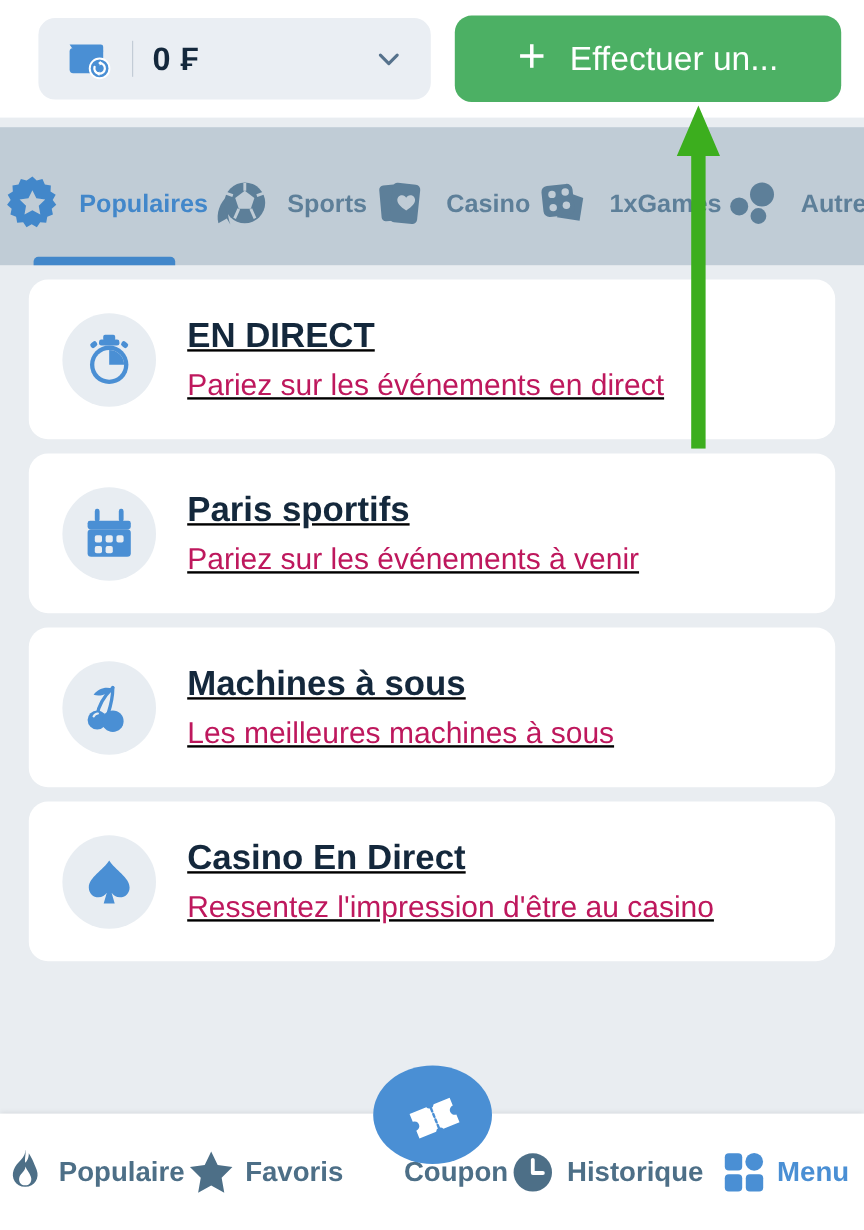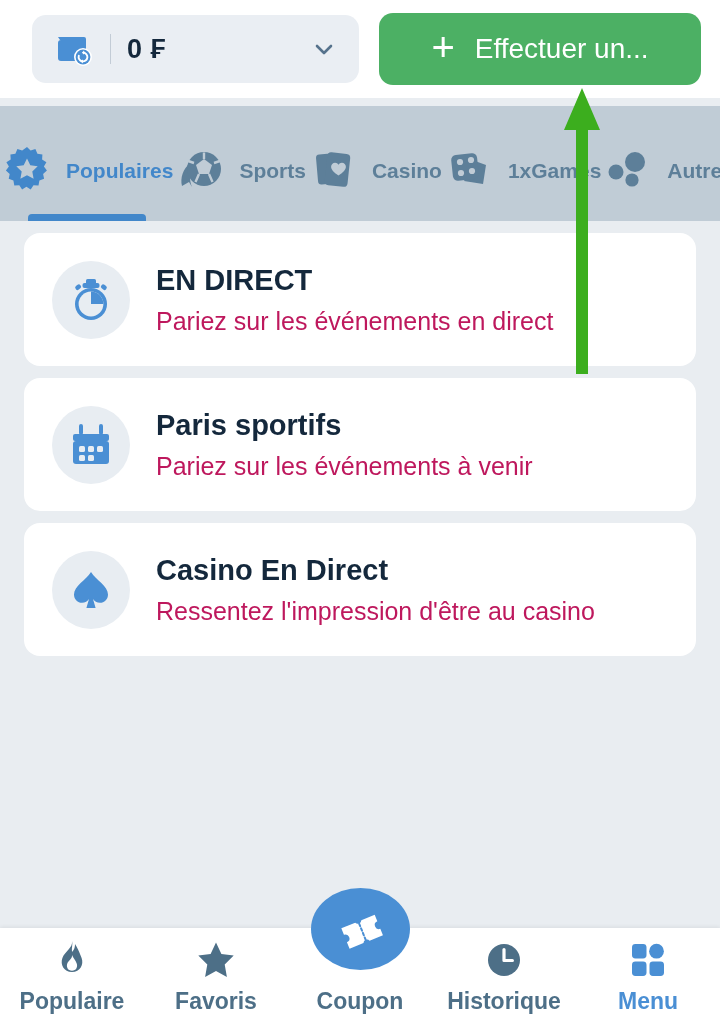--- a/index.html
+++ b/index.html
@@ -65,32 +65,32 @@
   .card {
     width: 672px; height: 133px; background: #ffffff; border-radius: 16px;
     margin-bottom: 12px; display: flex; align-items: center;
     padding: 0 28px; gap: 26px;
   }
   .card-icon-wrap {
     width: 78px; height: 78px; flex: 0 0 auto; border-radius: 50%;
     background: #e8edf2; display: flex; align-items: center; justify-content: center;
   }
   .card-icon { width: 46px; height: 46px; display: block; }
-  .card-text { display: flex; flex-direction: column; gap: 10px; min-width: 0; }
+  .card-text { display: flex; flex-direction: column; gap: 10px; min-width: 0; text-decoration: underline; }
   .card-title { font-size: 29px; font-weight: bold; color: #14283c; white-space: nowrap; }
   .card-sub { font-size: 25px; color: #be185d; white-space: nowrap; }
 
   
   .bottomnav {
     position: absolute; bottom: 0; left: 0; width: 720px; height: 97px;
     background: #ffffff; display: flex; align-items: center;
     box-shadow: 0 -1px 4px rgba(0,0,0,.07);
   }
   .nav-item {
-    flex: 1 1 0; height: 97px; display: flex; flex-direction: column;
+    flex: 1 1 0; height: 97px; display: flex; flex-direction: row;
     align-items: center; justify-content: center; gap: 7px; cursor: pointer;
     position: relative;
   }
   .nav-icon { width: 42px; height: 42px; display: block; }
   .nav-label { font-size: 23px; font-weight: bold; color: #4d6f87; }
   .nav-item.active .nav-label { color: #4a8fd4; }
   .nav-item.fab .nav-icon { visibility: hidden; }
 
   .fab-circle {
     position: absolute; left: 311px; top: 888px;
@@ -239,20 +239,38 @@
           </svg>
         </span>
       </span>
       <span class="card-text">
         <span class="card-title">Paris sportifs</span>
         <span class="card-sub">Pariez sur les événements à venir</span>
       </span>
     </div>
 
 
+    <div class="card">
+      <span class="card-icon-wrap">
+        <span class="card-icon">
+          <svg viewBox="0 0 46 46" width="46" height="46">
+            <path d="M26 6 C20 12 14 20 13 29" fill="none" stroke="#4a8fd4" stroke-width="2.8" stroke-linecap="round"></path>
+            <path d="M26 6 C26 14 24 22 22 28" fill="none" stroke="#4a8fd4" stroke-width="2.8" stroke-linecap="round"></path>
+            <path d="M26 7 C21 5 14 6 10 12 c6 2 13 -1 16 -5 z" fill="#4a8fd4"></path>
+            <circle cx="13" cy="33" r="8" fill="#4a8fd4"></circle>
+            <circle cx="26" cy="34" r="9" fill="#4a8fd4"></circle>
+            <path d="M10 30 a4.4 4.4 0 0 1 3.6 -2.4" fill="none" stroke="#e8edf2" stroke-width="1.8" stroke-linecap="round"></path>
+          </svg>
+        </span>
+      </span>
+      <span class="card-text">
+        <span class="card-title">Machines à sous</span>
+        <span class="card-sub">Les meilleures machines à sous</span>
+      </span>
+    </div>
 
     <div class="card">
       <span class="card-icon-wrap">
         <span class="card-icon">
           <svg viewBox="0 0 46 46" width="46" height="46">
             <path d="M23 5 C18 13 6 19 6 27.5 c0 5 3.8 8.3 8 8.3 c3.1 0 5.6 -1.6 7 -3.8 l-2.6 9 h9.2 l-2.6 -9 c1.4 2.2 3.9 3.8 7 3.8 c4.2 0 8 -3.3 8 -8.3 C40 19 28 13 23 5 z" fill="#4a8fd4"></path>
           </svg>
         </span>
       </span>
       <span class="card-text">

